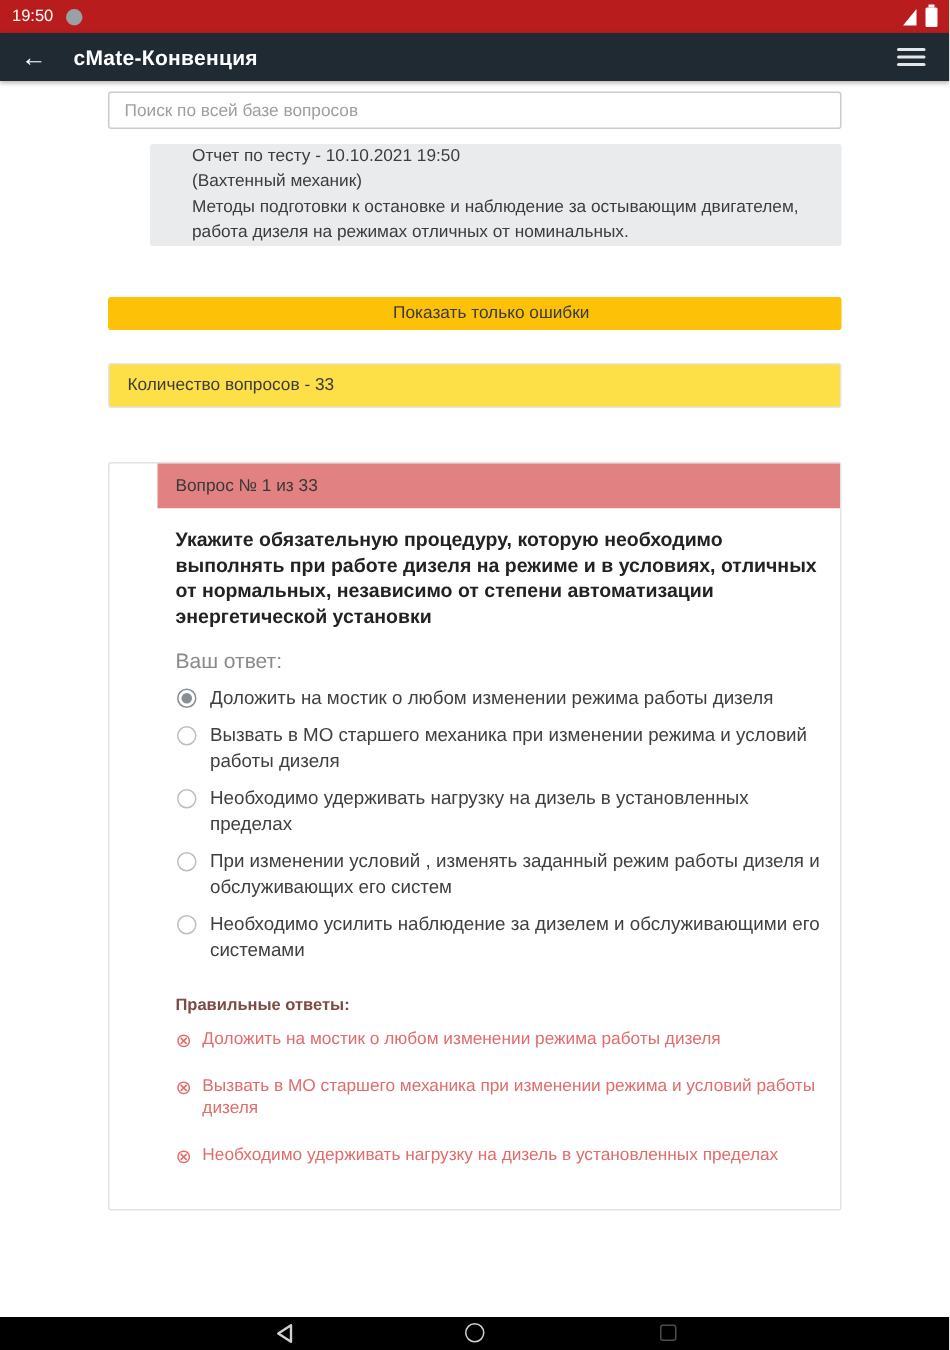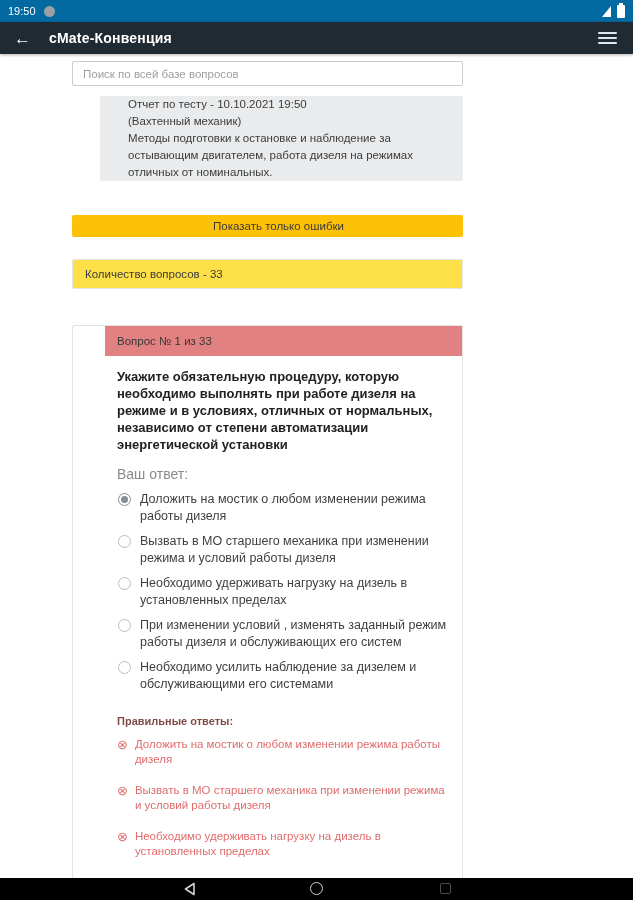--- a/index.html
+++ b/index.html
@@ -4,21 +4,21 @@
 <style>
   * { margin:0; padding:0; box-sizing:border-box; }
   html,body { background:#fff; }
   .screen {
     position:relative; width:633px; height:900px; background:#ffffff;
     overflow:hidden; font-family:"Liberation Sans", sans-serif;
   }
 
   
   .status-bar {
-    position:absolute; top:0; left:0; right:0; height:22px; background:#0369a1;
+    position:absolute; top:0; left:0; right:0; height:22px; background:#b91c1c;
     color:#fff; display:flex; align-items:center; padding:0 8px; font-size:11px;
   }
   .status-left { display:flex; align-items:center; gap:8px; flex:1; }
   .notif-dot { width:11px; height:11px; border-radius:50%; background:#9aa0a6; display:inline-block; }
   .status-right { display:flex; align-items:center; gap:6px; }
   .signal-icon { width:0; height:0; border-left:9px solid transparent; border-bottom:11px solid #fff; display:inline-block; }
   .battery-icon { width:8px; height:13px; background:#fff; border-radius:1px; position:relative; display:inline-block; }
   .battery-icon:before { content:""; position:absolute; top:-2px; left:2px; width:4px; height:2px; background:#fff; }
 
   
@@ -26,21 +26,21 @@
     position:absolute; top:22px; left:0; right:0; height:32px; background:#1f2a33;
     display:flex; align-items:center; padding:0 14px; color:#fff;
     box-shadow:0 1px 3px rgba(0,0,0,.3);
   }
   .back-icon { font-size:17px; margin-right:18px; cursor:pointer; line-height:1; }
   .app-title { font-size:14px; font-weight:bold; letter-spacing:.2px; }
   .menu-btn { margin-left:auto; display:flex; flex-direction:column; gap:3px; padding:4px 2px; cursor:pointer; }
   .menu-btn i { display:block; width:19px; height:2px; background:#e4e7ea; border-radius:1px; }
 
   
-  .content { position:absolute; top:54px; left:72px; width:391px; }
+  .content { position:absolute; top:54px; left:72px; width:489px; }
 
   .search-input {
     margin-top:7px; width:100%; height:25px; border:1px solid #ccc; border-radius:2px;
     padding:0 10px; font-size:11.5px; color:#333; font-family:inherit; outline:none;
   }
   .search-input::placeholder { color:#9e9e9e; }
 
   .report-box {
     margin-top:10px; background:#e9ebed; padding:0 28px; text-align:left;
     font-size:11.5px; color:#3c3c3c; line-height:17px; border-radius:2px;margin-left:28px;

